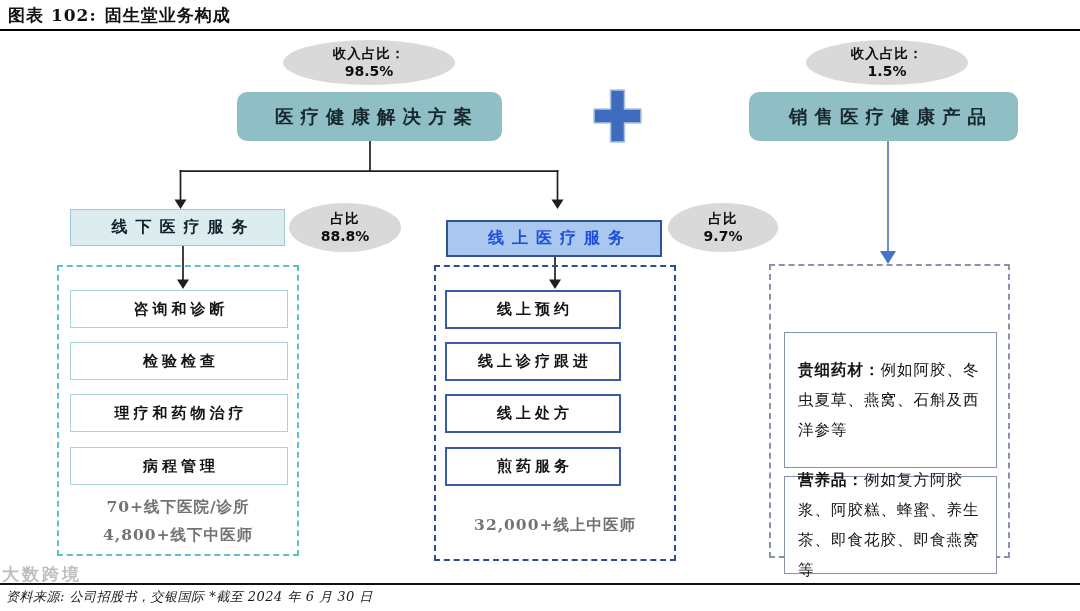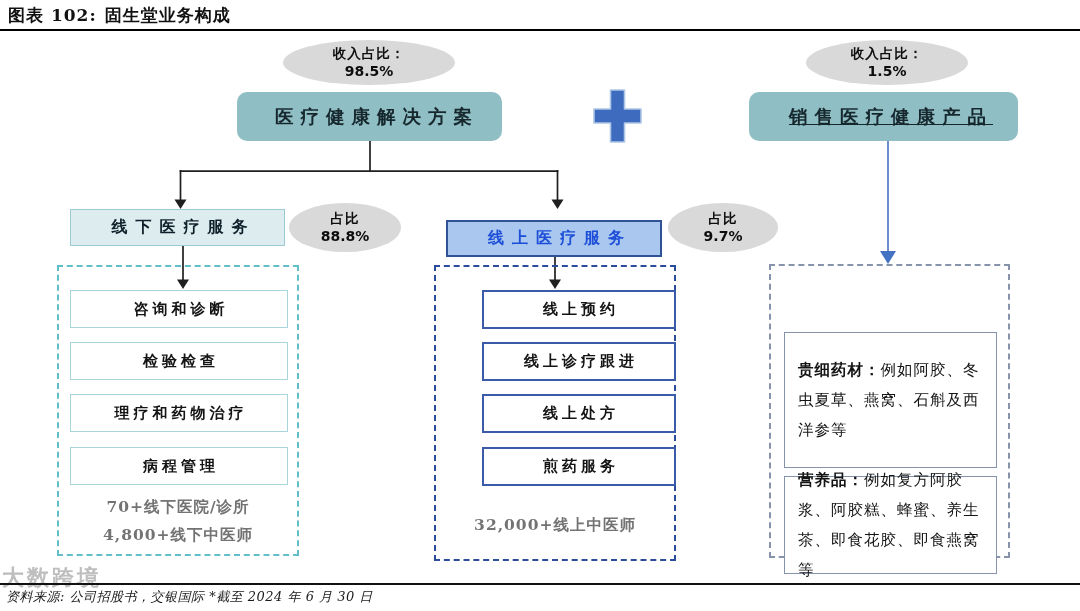--- a/index.html
+++ b/index.html
@@ -24,62 +24,62 @@
   #el-left  { left:283px; top:40px; width:172px; height:45px; }
   #el-right { left:806px; top:40px; width:162px; height:45px; }
   #el-offline { left:289px; top:203px; width:112px; height:49px; }
   #el-online  { left:668px; top:203px; width:110px; height:49px; }
 
   
   .main-box { position:absolute; background:#8FBFC4; border-radius:10px;
     display:flex; align-items:center; justify-content:center;
     font-size:18.5px; font-weight:bold; color:#16282e; letter-spacing:7px; padding-left:15px; }
   #box-solutions { left:237px; top:92px; width:265px; height:49px; }
-  #box-products  { left:749px; top:92px; width:269px; height:49px;text-decoration:underline; }
+  #box-products  { left:749px; top:92px; width:269px; height:49px; }
 
   
   #plus { position:absolute; left:593px; top:89px; }
 
   
   .lvl2 { position:absolute; display:flex; align-items:center; justify-content:center;
     font-size:16px; font-weight:bold; letter-spacing:8px; padding-left:12px; color:#10202a; }
   #box-offline { left:70px;  top:209px; width:215px; height:37px; background:#DDEDEF; border:1.5px solid #9CCBD4; }
   #box-online  { left:446px; top:220px; width:216px; height:37px; background:#A9C7EF; border:2px solid #2E5496; color:#1d4ed8; }
 
   
   .dash { position:absolute; border:2px dashed; }
   #dash-left  { left:57px;  top:265px; width:242px; height:291px; border-color:#62BEC8; }
   #dash-mid   { left:434px; top:265px; width:242px; height:296px; border-color:#2B4C9B; }
   #dash-right { left:769px; top:264px; width:241px; height:294px; border-color:#8793AB; }
 
   
   .item { position:absolute; background:#fff; display:flex; align-items:center; justify-content:center;
     font-size:15px; font-weight:bold; letter-spacing:4px; padding-left:4px; color:#141414; }
   .item-teal { left:11px; width:218px; height:38px; border:1.5px solid #A9D4DA;text-align:right; }
-  .item-blue { left:9px;  width:194px; height:39px; border:2px solid #3A5BA8;margin-left:37px; }
+  .item-blue { left:9px;  width:176px; height:39px; border:2px solid #3A5BA8; }
   .r1 { top:23px; } .r2 { top:75px; } .r3 { top:127px; } .r4 { top:180px; }
 
   .stats { position:absolute; left:0; width:100%; text-align:center;
     font-size:15.5px; font-weight:bold; color:#737373; letter-spacing:1px; }
 
   
   .cat-box { position:absolute; left:13px; width:213px; background:#fff; border:1.5px solid #8793AB;
     display:flex; align-items:center; padding:8px 13px;margin-top:40px; }
   #cat-1 { top:26px;  height:136px; }
   #cat-2 { top:170px; height:98px; }
   .cat-text { font-size:15.5px; line-height:1.95; letter-spacing:1px; color:#141414; }
   .cat-label { font-weight:bold; }
 
   
   .svg-overlay { position:absolute; left:0; top:0; pointer-events:none; }
 
   
   .rule-bottom { position:absolute; left:0; top:583px; width:1080px; border-top:2px solid #111; }
   .source { position:absolute; left:6px; top:588px; font-style:italic; font-size:13px; color:#1a1a1a; letter-spacing:0.5px; white-space:nowrap; }
-  .watermark { position:absolute; left:2px; top:563px; font-size:22px; font-weight:bold;
+  .watermark { position:absolute; left:2px; top:563px; font-size:17px; font-weight:bold;
     font-family:"DejaVu Sans", sans-serif; color:#8a8a8a; opacity:0.55; filter:blur(0.7px); letter-spacing:3px; }
 </style>
 </head>
 <body>
 
 <div id="app">
 
   <div class="header">
     <span>图表 102:</span><span class="gap"></span><span>固生堂业务构成</span>
   </div>

